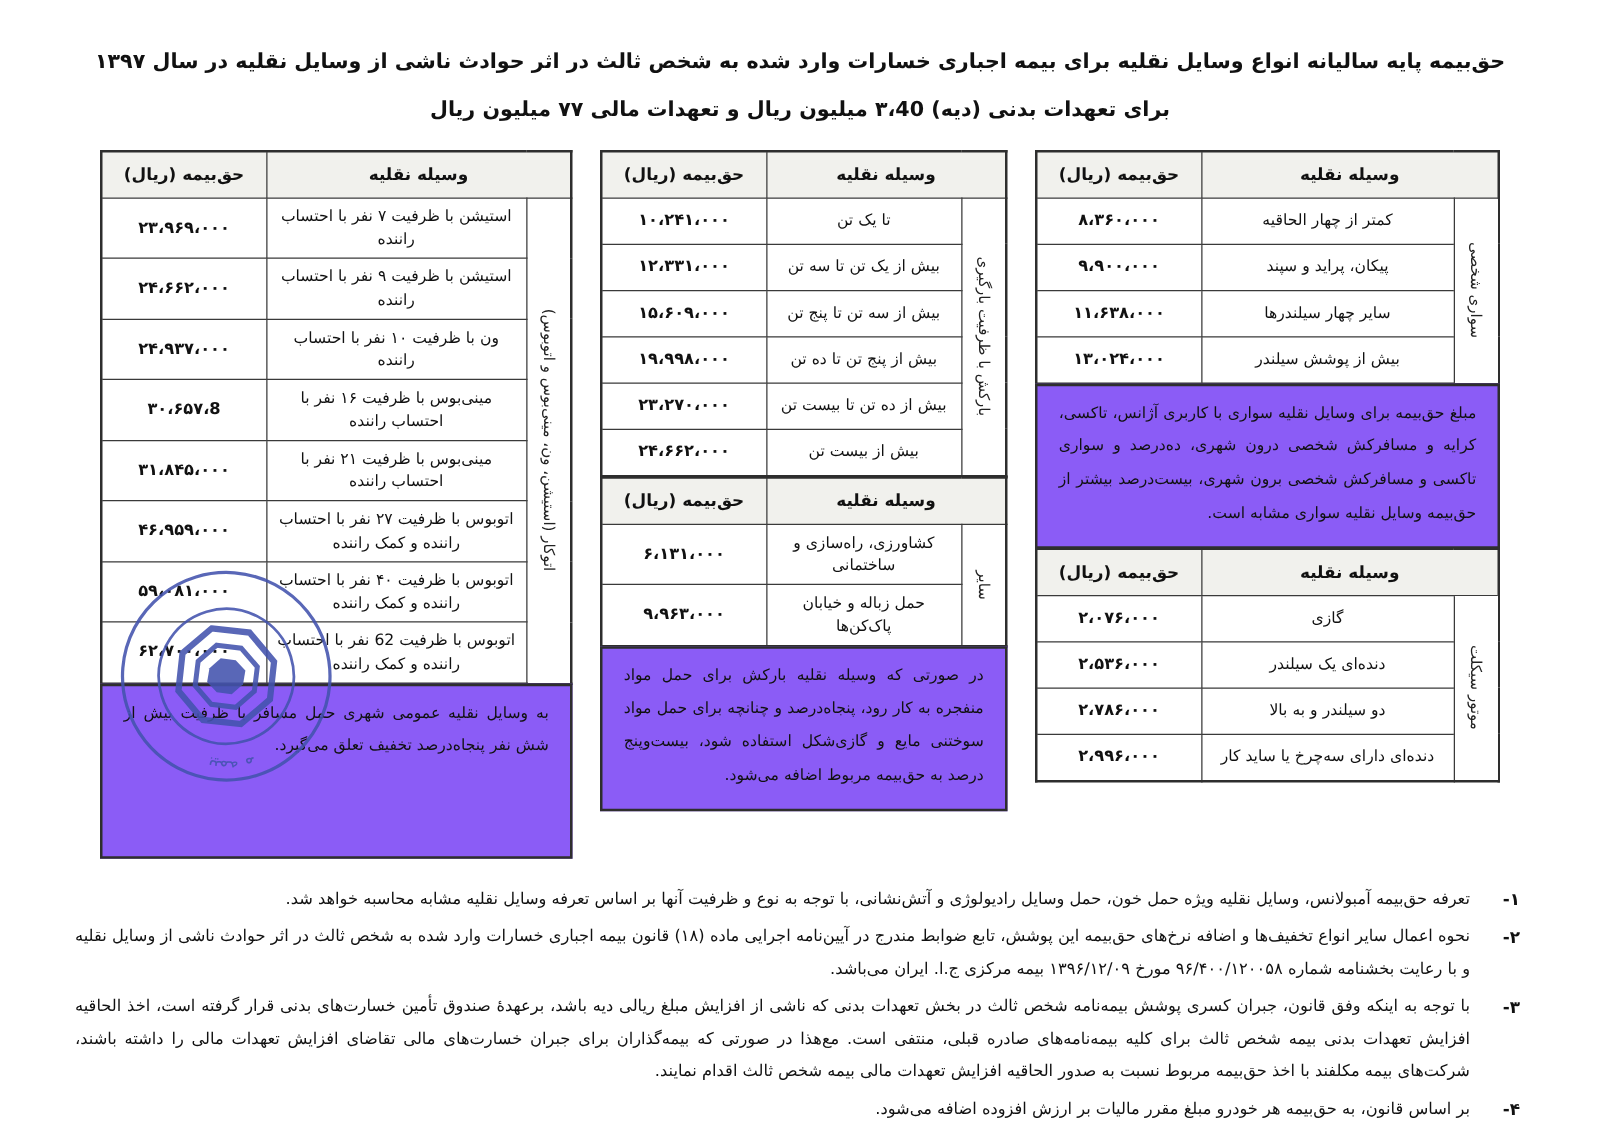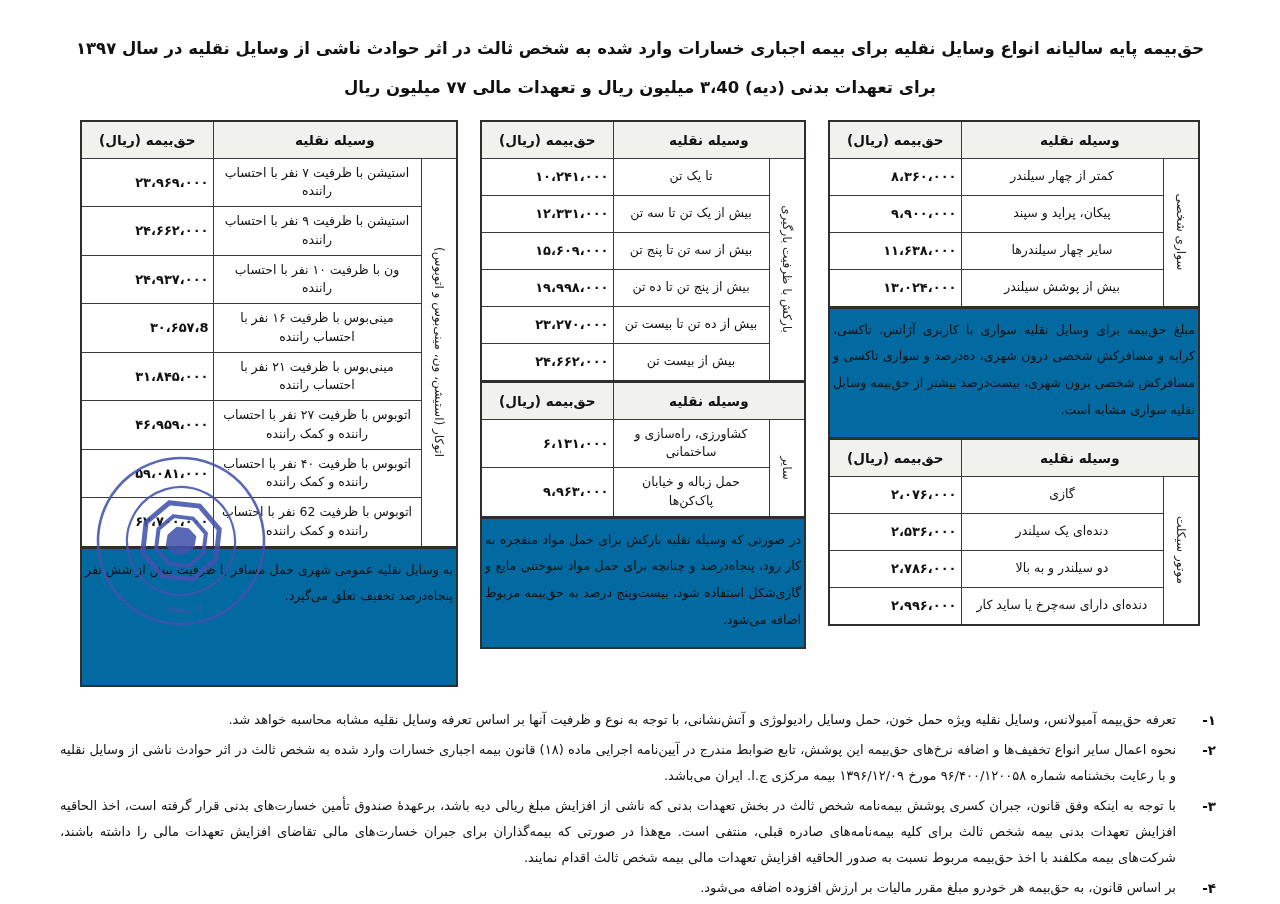--- a/index.html
+++ b/index.html
@@ -16,26 +16,26 @@
   .g-bar{width:326px;}
   .g-otokar{width:378px;}
   table.ins{border-collapse:collapse;width:100%;table-layout:fixed;}
   table.ins + table.ins, .notebox + table.ins, table.ins + .notebox{margin-top:-1px;}
   table.ins th, table.ins td{border:1px solid #3a3a3a;}
   table.ins{border:2px solid #2e2e2e;}
   th.hveh, th.hprem{background:#f1f1ed;font-size:13.5px;font-weight:bold;height:32px;padding:2px 4px;}
   col.c-prem{width:132px;}
   col.c-cat{width:36px;}
   td.veh{font-size:12.5px;text-align:center;padding:5px 6px;height:26px;line-height:1.5;}
-  td.prem{font-size:13px;font-weight:bold;padding:5px 4px;letter-spacing:.5px;}
+  td.prem{font-size:13px;font-weight:bold;text-align:center;padding:5px 4px;letter-spacing:.5px;}
   td.cat{position:relative;background:#fff;}
   td.cat span{position:absolute;top:50%;left:50%;transform:translate(-50%,-50%) rotate(90deg);
     white-space:nowrap;font-size:12px;color:#222;}
-  .notebox{border:2px solid #2e2e2e;padding:8px 3px;font-size:12.5px;line-height:2.15;
-    text-align:justify;background:#0369a1;}
+  .notebox{border:2px solid #2e2e2e;padding:8px 17px;font-size:12.5px;line-height:2.15;
+    text-align:justify;background:#8b5cf6;}
   .notebox.tall{min-height:112px;}
   .notes{margin:20px 64px 0 60px;}
   .notes-heading{font-weight:bold;font-size:15px;margin-bottom:10px;}
   .note-item{display:flex;flex-direction:row;gap:10px;margin-bottom:4px;}
   .note-num{width:30px;flex:0 0 auto;font-weight:bold;font-size:13.5px;padding-top:5px;text-align:right;}
   .note-txt{flex:1;font-size:13px;line-height:2.0;text-align:justify;}
   .stamp{position:absolute;left:92px;top:452px;width:178px;height:178px;
     transform:rotate(-17deg);opacity:.88;pointer-events:none;}
 </style>
 </head>
@@ -59,21 +59,21 @@
           </colgroup>
         <tbody>
             <tr>
           <th class="hveh" colspan="2">وسیله نقلیه</th>
           <th class="hprem">حق‌بیمه (ریال)</th>
         </tr>
         <tr>
           <td class="cat" rowspan="4">
                 <span>سواری شخصی</span>
               </td>
-          <td class="veh">کمتر از چهار سیلندر</td>
+          <td class="veh">کمتر از چهار الحاقیه</td>
           <td class="prem">۸،۳۶۰،۰۰۰</td>
         </tr>
         <tr>
           <td class="veh">پیکان، پراید و سپند</td>
           <td class="prem">۹،۹۰۰،۰۰۰</td>
         </tr>
         <tr>
           <td class="veh">سایر چهار سیلندرها</td>
           <td class="prem">۱۱،۶۳۸،۰۰۰</td>
         </tr>

